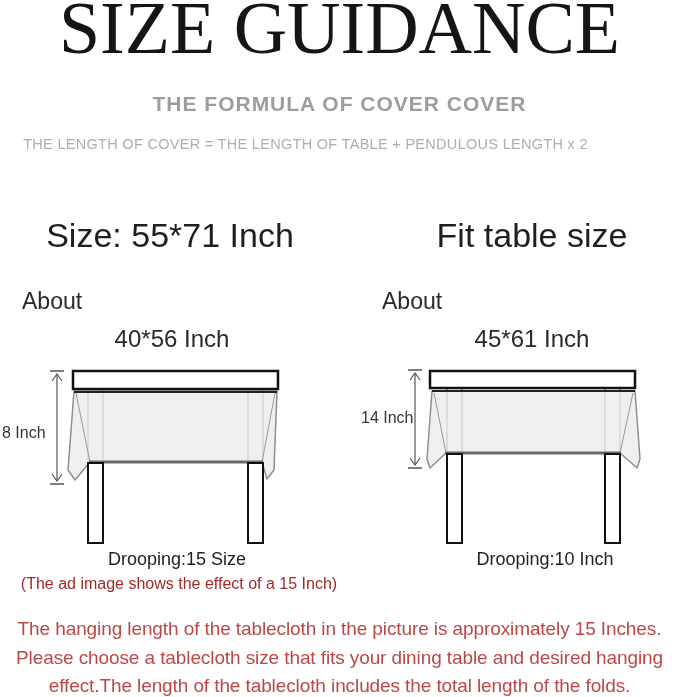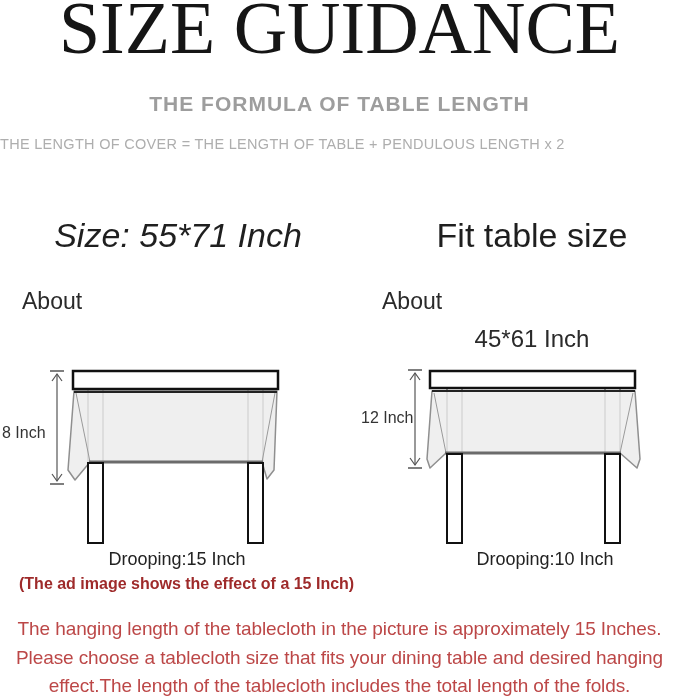--- a/index.html
+++ b/index.html
@@ -11,63 +11,64 @@
   .title{
     left:0;top:-12px;width:679px;text-align:center;
     font-family:"Liberation Serif",serif;font-size:74px;line-height:80px;
     color:#151515;letter-spacing:0px;white-space:nowrap;
   }
   .formula-heading{
     left:0;top:92px;width:679px;text-align:center;
     font-size:21px;font-weight:bold;letter-spacing:1px;color:#9d9d9d;white-space:pre;
   }
   .formula-line{
-    left:0;width:611px;text-align:left;
+    left:0;width:611px;text-align:center;
     font-size:14.5px;color:#aeaeae;letter-spacing:0.3px;white-space:pre;
   }
   .col-heading{
     top:216px;font-size:34px;color:#1f1f1f;white-space:nowrap;text-align:center;
   }
   .about{
     top:288px;font-size:23px;color:#2a2a2a;text-align:left;white-space:nowrap;
   }
   .tsize{
     top:325px;font-size:24px;color:#2a2a2a;text-align:center;white-space:nowrap;
   }
   .drop-label{
     font-size:16px;color:#333;white-space:nowrap;
   }
   .drooping{
     top:549px;font-size:18px;color:#222;text-align:center;white-space:pre;
   }
   .note{
-    left:19px;top:575px;width:320px;text-align:left;
-    font-size:16px;color:#9e2a2a;white-space:nowrap;font-weight:bold;
+    left:19px;top:575px;width:320px;text-align:center;
+    font-size:16px;color:#9e2a2a;white-space:nowrap;
   }
   .footer{
     left:-10px;top:615px;width:699px;text-align:center;
     font-size:19px;line-height:28.5px;color:#bc4747;letter-spacing:-0.1px;
   }
   .footer div{white-space:nowrap;}
   svg{display:block;}
 </style>
 </head>
 <body>
 
 <div class="canvas">
 
   <div class="abs title">SIZE GUIDANCE</div>
 
-  <div class="abs formula-heading">THE FORMULA OF TABLE LENGTH</div>
+  <div class="abs formula-heading">THE FORMULA OF COVER COVER</div>
   <div class="abs formula-line" style="top:136px;">THE LENGTH OF COVER = THE LENGTH OF TABLE + PENDULOUS LENGTH x 2</div>
 
-  <div class="abs col-heading" style="left:28px;width:300px;font-style:italic;">Size: 55*71 Inch</div>
+  <div class="abs col-heading" style="left:20px;width:300px;">Size: 55*71 Inch</div>
   <div class="abs col-heading" style="left:382px;width:300px;">Fit table size</div>
 
   <div class="abs about" style="left:22px;width:300px;">About</div>
+  <div class="abs tsize" style="left:22px;width:300px;">40*56 Inch</div>
   <div class="abs about" style="left:382px;width:300px;">About</div>
   <div class="abs tsize" style="left:382px;width:300px;">45*61 Inch</div>
 
   <svg class="abs" style="left:0;top:362px;" width="310" height="190" viewBox="0 0 310 190">
 
     <rect x="88" y="26" width="15" height="76" fill="#ffffff" stroke="#7a7a7a" stroke-width="1.5"></rect>
     <rect x="248" y="26" width="15" height="76" fill="#ffffff" stroke="#7a7a7a" stroke-width="1.5"></rect>
 
     <path d="M74,29 L277,29 L274,108 L267,117 L262,100 L90,100 L75,118 L68,108 Z" fill="#ececec" fill-opacity="0.82" stroke="#8f8f8f" stroke-width="1.5" stroke-linejoin="round"></path>
     <line x1="76" y1="31" x2="90" y2="100" stroke="#9a9a9a" stroke-width="1"></line>
@@ -107,23 +108,23 @@
     <line x1="82" y1="29" x2="285" y2="29" stroke="#222222" stroke-width="2"></line>
 
     <g stroke="#555555" fill="none">
       <line x1="58" y1="8" x2="72" y2="8" stroke-width="1.5"></line>
       <line x1="58" y1="106" x2="72" y2="106" stroke-width="1.5"></line>
       <line x1="65" y1="11" x2="65" y2="103" stroke-width="1.2"></line>
       <polyline points="60,18 65,11 70,18" stroke-width="1.2"></polyline>
       <polyline points="60,96 65,103 70,96" stroke-width="1.2"></polyline>
     </g>
   </svg>
-  <div class="abs drop-label" style="left:361px;top:409px;">12 Inch</div>
+  <div class="abs drop-label" style="left:361px;top:409px;">14 Inch</div>
 
-  <div class="abs drooping" style="left:37px;width:280px;">Drooping:15 Inch</div>
+  <div class="abs drooping" style="left:37px;width:280px;">Drooping:15 Size</div>
   <div class="abs drooping" style="left:405px;width:280px;">Drooping:10 Inch</div>
 
   <div class="abs note">(The ad image shows the effect of a 15 Inch)</div>
 
   <div class="abs footer">
     <div>The hanging length of the tablecloth in the picture is approximately 15 Inches.</div>
     <div>Please choose a tablecloth size that fits your dining table and desired hanging</div>
     <div>effect.The length of the tablecloth includes the total length of the folds.</div>
   </div>
 

